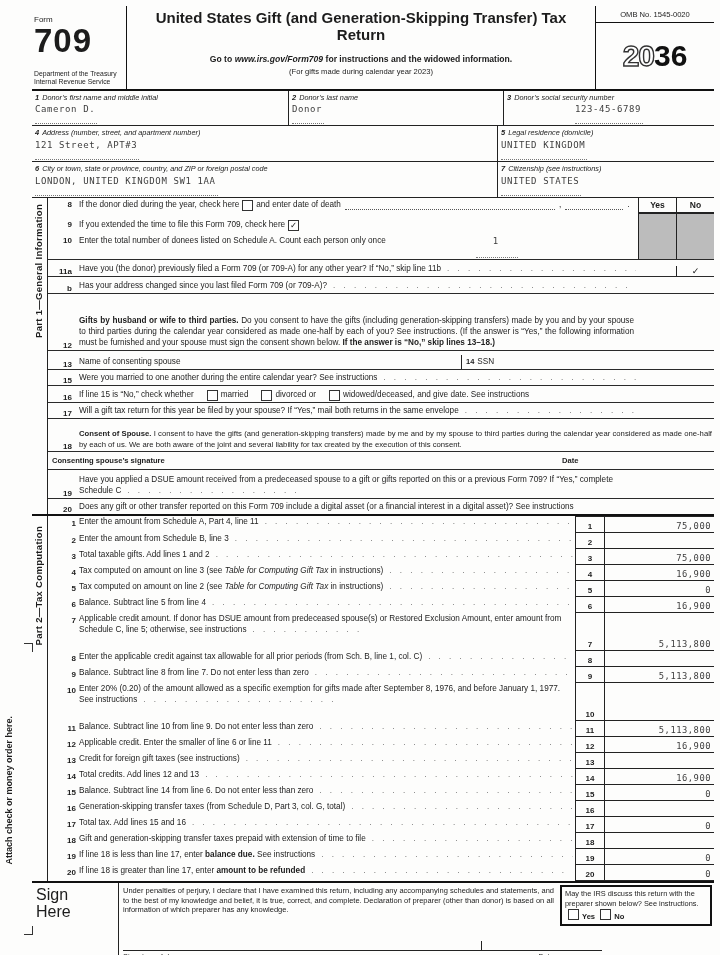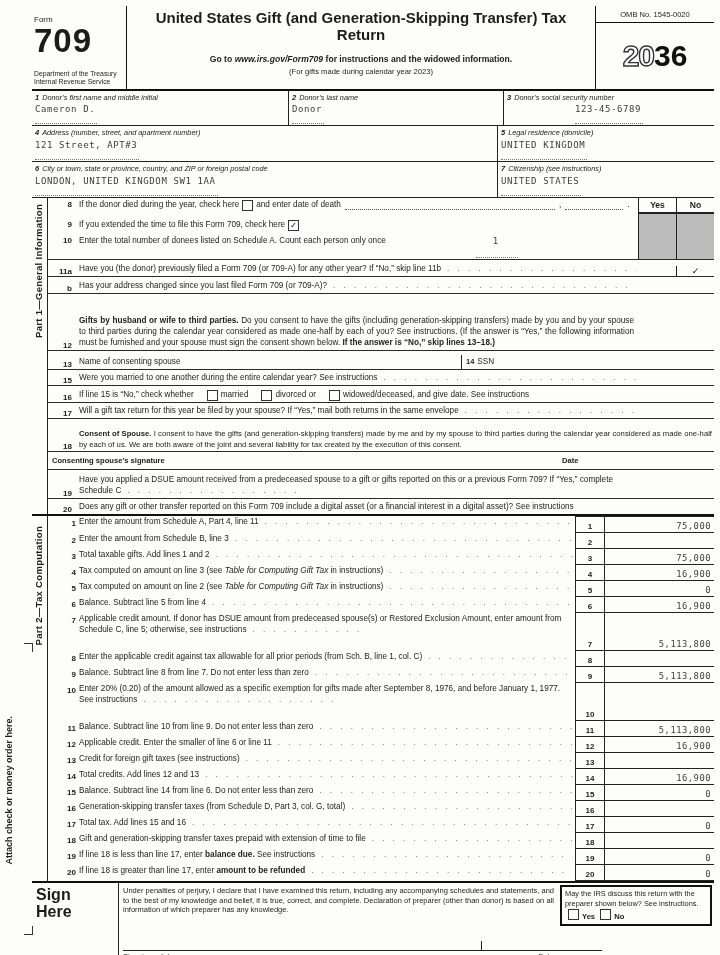--- a/index.html
+++ b/index.html
@@ -72,21 +72,21 @@
          font-weight:bold;font-size:8px;flex-shrink:0;display:flex;align-items:flex-end;justify-content:center;padding-bottom:1px;}
   .p2amt{width:106px;border-bottom:1px solid #222;flex-shrink:0;display:flex;align-items:flex-end;
          justify-content:flex-end;font-family:"DejaVu Sans Mono",monospace;font-size:8.8px;color:#3d3d3d;
          letter-spacing:.5px;padding:4px 3px 1px 0;}
   .p2row.first .p2num,.p2row.first .p2amt{border-top:1px solid #222;}
   .it{font-style:italic;}
   .bd{font-weight:bold;}
   
   .sect{display:flex;border-top:2px solid #111;}
   .sect-label{width:80px;border-right:1px solid #222;padding:4px 2px 2px 4px;flex-shrink:0;}
-  .signword{font-size:16px;font-weight:bold;line-height:1.05;}
+  .signword{font-size:16px;font-weight:normal;line-height:1.05;}
   .prepword{font-size:12.5px;font-weight:bold;line-height:1.1;}
   .sign-main{flex:1;display:flex;flex-direction:column;}
   .sign-top{display:flex;}
   .perjury{flex:1;font-size:7.5px;line-height:1.3;padding:3px 6px 2px 4px;text-align:justify;}
   .irsbox{width:142px;border:2px solid #111;margin:2px 2px 0 0;padding:2px 3px;font-size:7.4px;line-height:1.35;flex-shrink:0;align-self:flex-start;}
   .irsbox .bd{font-size:7.6px;}
   .sigarea{margin-top:14px;padding:0 0 0 4px;}
   .sigline{position:relative;border-bottom:1.5px solid #222;height:10px;margin-right:112px;}
   .sigtick{position:absolute;right:25%;bottom:0;width:1.5px;height:9px;background:#222;}
   .siglabels{display:flex;font-size:7.4px;padding:1px 0 3px;}

